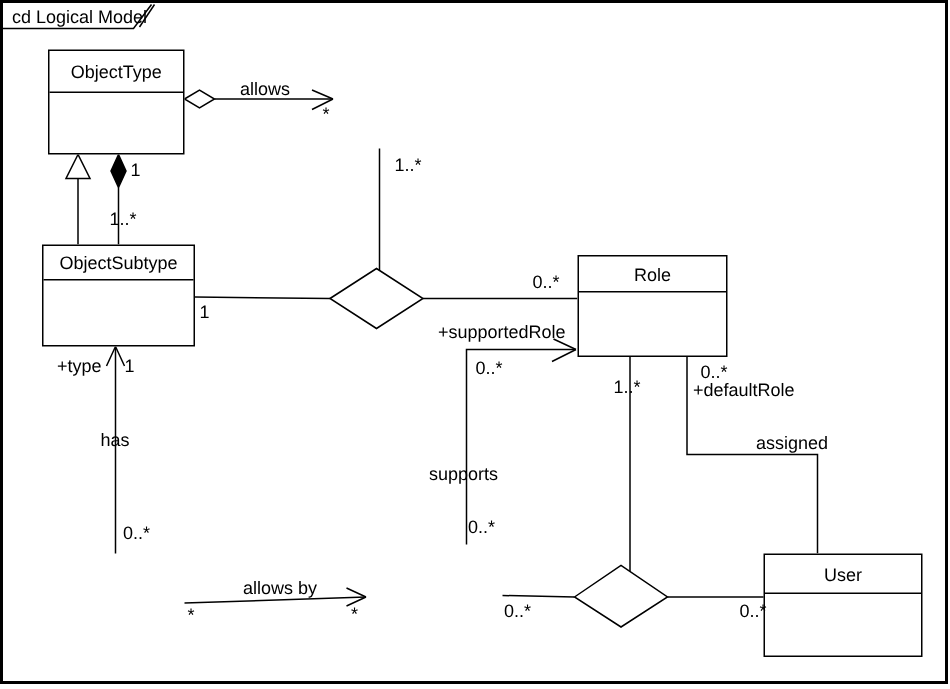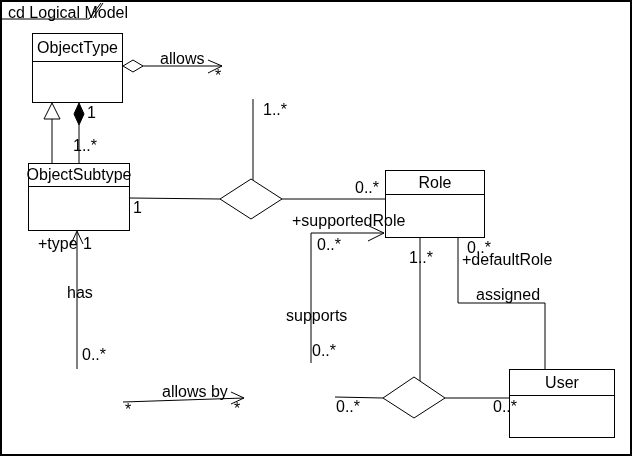--- a/index.html
+++ b/index.html
@@ -1,21 +1,21 @@
 <!DOCTYPE html>
 <html><head>
 <meta charset="utf-8">
 <style>
   html,body{margin:0;padding:0;background:#ffffff;}
   #canvas{
     position:relative;
     width:633px;height:459px;
     background:#ffffff;
     font-family:"Liberation Sans", sans-serif;
-    font-size:16px;
+    font-size:12px;
     color:#000000;
     overflow:hidden;
   }
   #wires{position:absolute;left:0;top:0;width:633px;height:459px;}
   .uml-class{
     position:absolute;
     background:#ffffff;
     border:1px solid #000000;
     box-sizing:border-box;
     z-index:2;
@@ -141,17 +141,17 @@
   <span class="lbl" style="left:162px;top:386px">allows by</span>
   <span class="lbl" style="left:125px;top:404px">*</span>
   <span class="lbl" style="left:234px;top:403px">*</span>
   <span class="lbl" style="left:286px;top:310px">supports</span>
   <span class="lbl" style="left:312px;top:345px">0..*</span>
   <span class="lbl" style="left:292px;top:215px">+supportedRole</span>
   <span class="lbl" style="left:317px;top:239px">0..*</span>
   <span class="lbl" style="left:409px;top:252px">1..*</span>
   <span class="lbl" style="left:467px;top:242px">0..*</span>
   <span class="lbl" style="left:462px;top:254px">+defaultRole</span>
-  <span class="lbl" style="left:476px;top:289px">assigned</span>
+  <span class="lbl" style="left:504px;top:289px">assigned</span>
   <span class="lbl" style="left:336px;top:401px">0..*</span>
   <span class="lbl" style="left:493px;top:401px">0..*</span>
 
 </div>
 
 </body></html>

